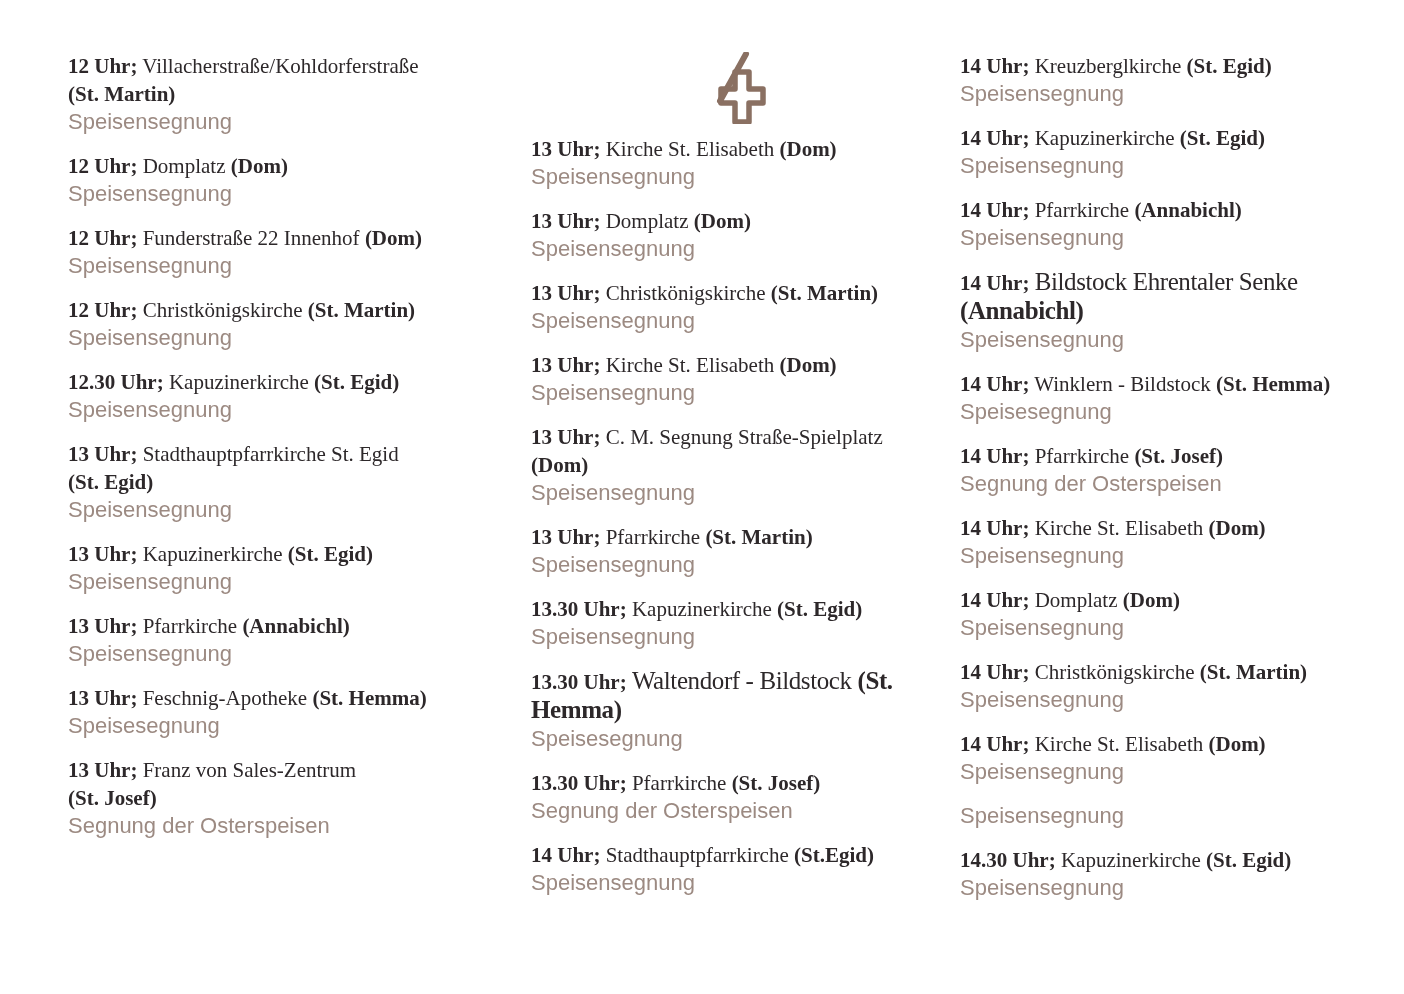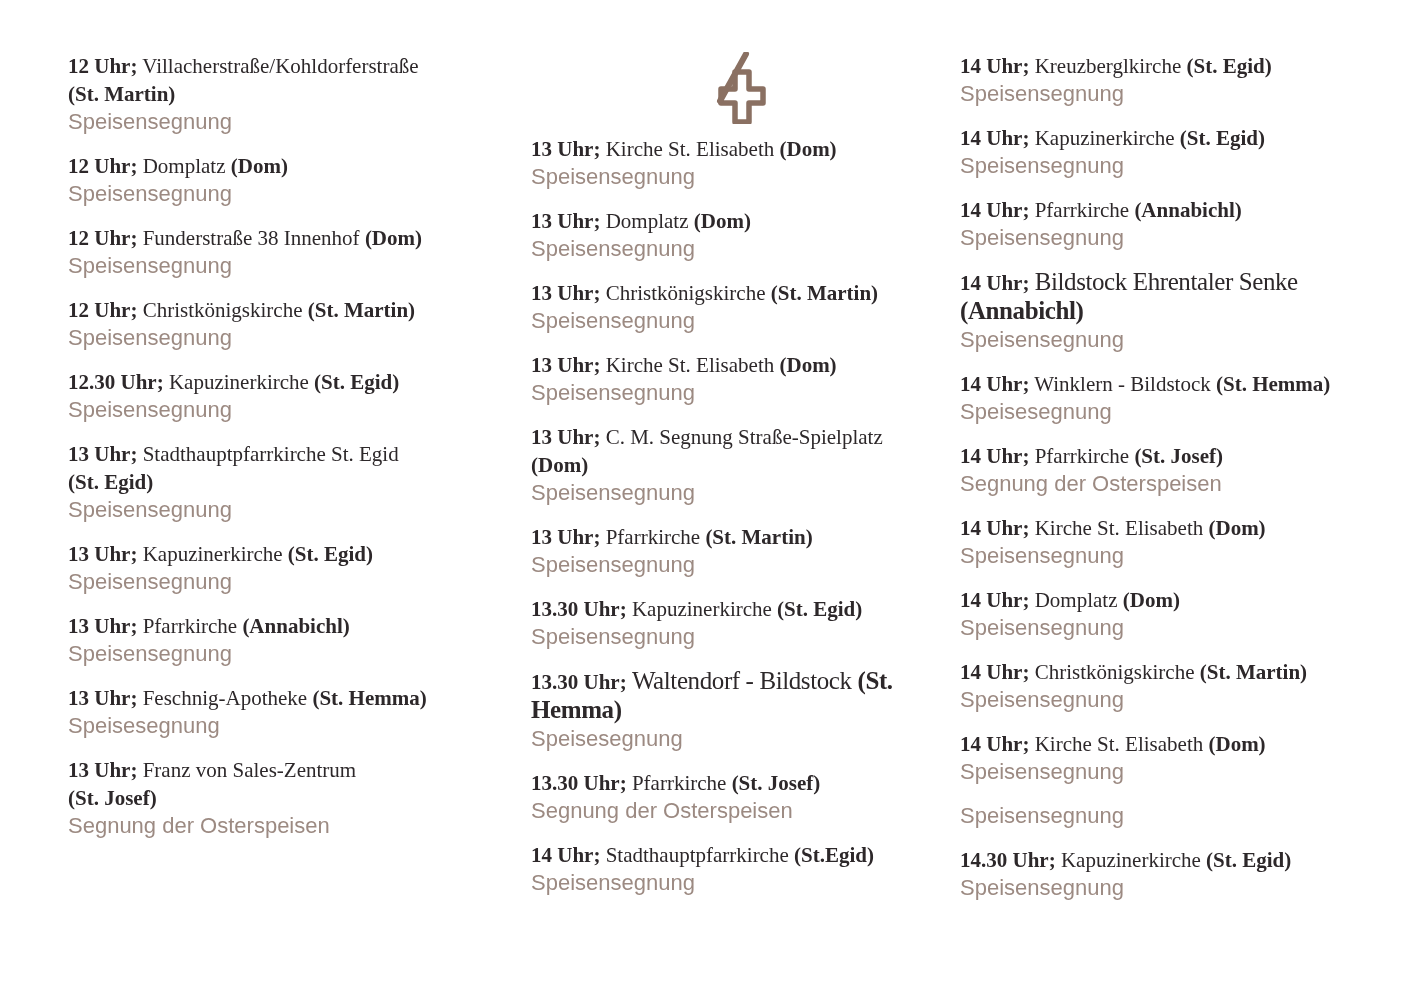--- a/index.html
+++ b/index.html
@@ -76,21 +76,21 @@
   <div id="col-0" class="col">
       <div class="entry">
         <p class="head"><b>12 Uhr;</b> <span><span>Villacherstraße/Kohldorferstraße</span><br><b>(St. Martin)</b></span></p>
         <p class="blessing">Speisensegnung</p>
       </div>
       <div class="entry">
         <p class="head"><b>12 Uhr;</b> <span><span>Domplatz</span> <b>(Dom)</b></span></p>
         <p class="blessing">Speisensegnung</p>
       </div>
       <div class="entry">
-        <p class="head"><b>12 Uhr;</b> <span><span>Funderstraße 38 Innenhof</span> <b>(Dom)</b></span></p>
+        <p class="head"><b>12 Uhr;</b> <span><span>Funderstraße 22 Innenhof</span> <b>(Dom)</b></span></p>
         <p class="blessing">Speisensegnung</p>
       </div>
       <div class="entry">
         <p class="head"><b>12 Uhr;</b> <span><span>Christkönigskirche</span> <b>(St. Martin)</b></span></p>
         <p class="blessing">Speisensegnung</p>
       </div>
       <div class="entry">
         <p class="head"><b>12.30 Uhr;</b> <span><span>Kapuzinerkirche</span> <b>(St. Egid)</b></span></p>
         <p class="blessing">Speisensegnung</p>
       </div>

